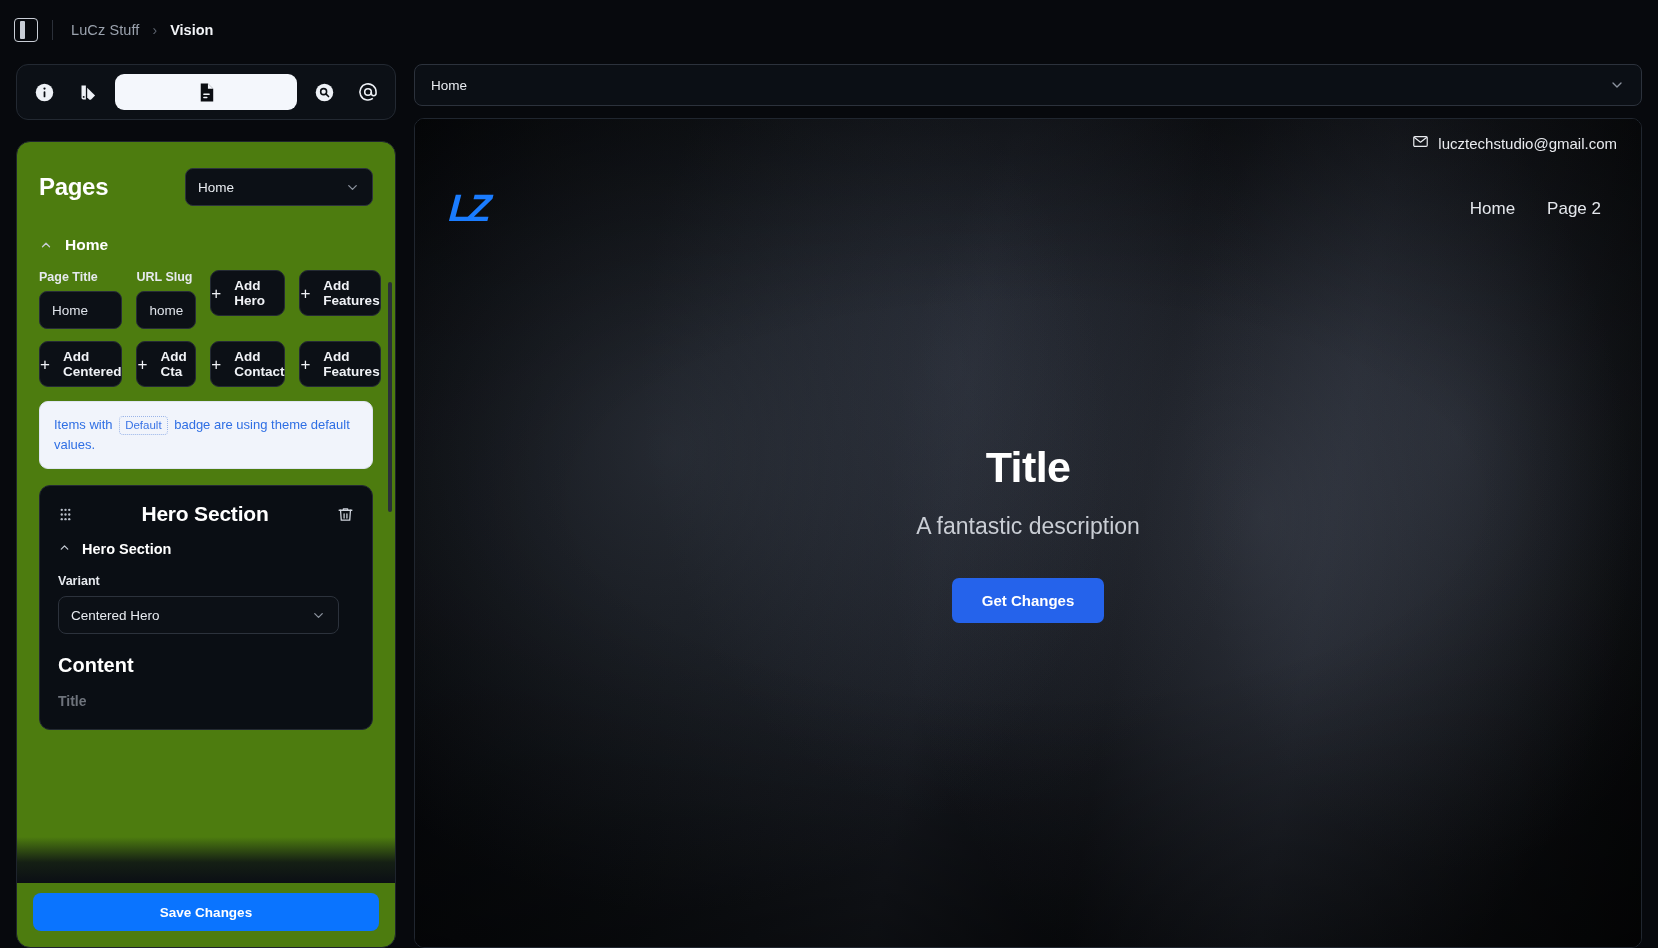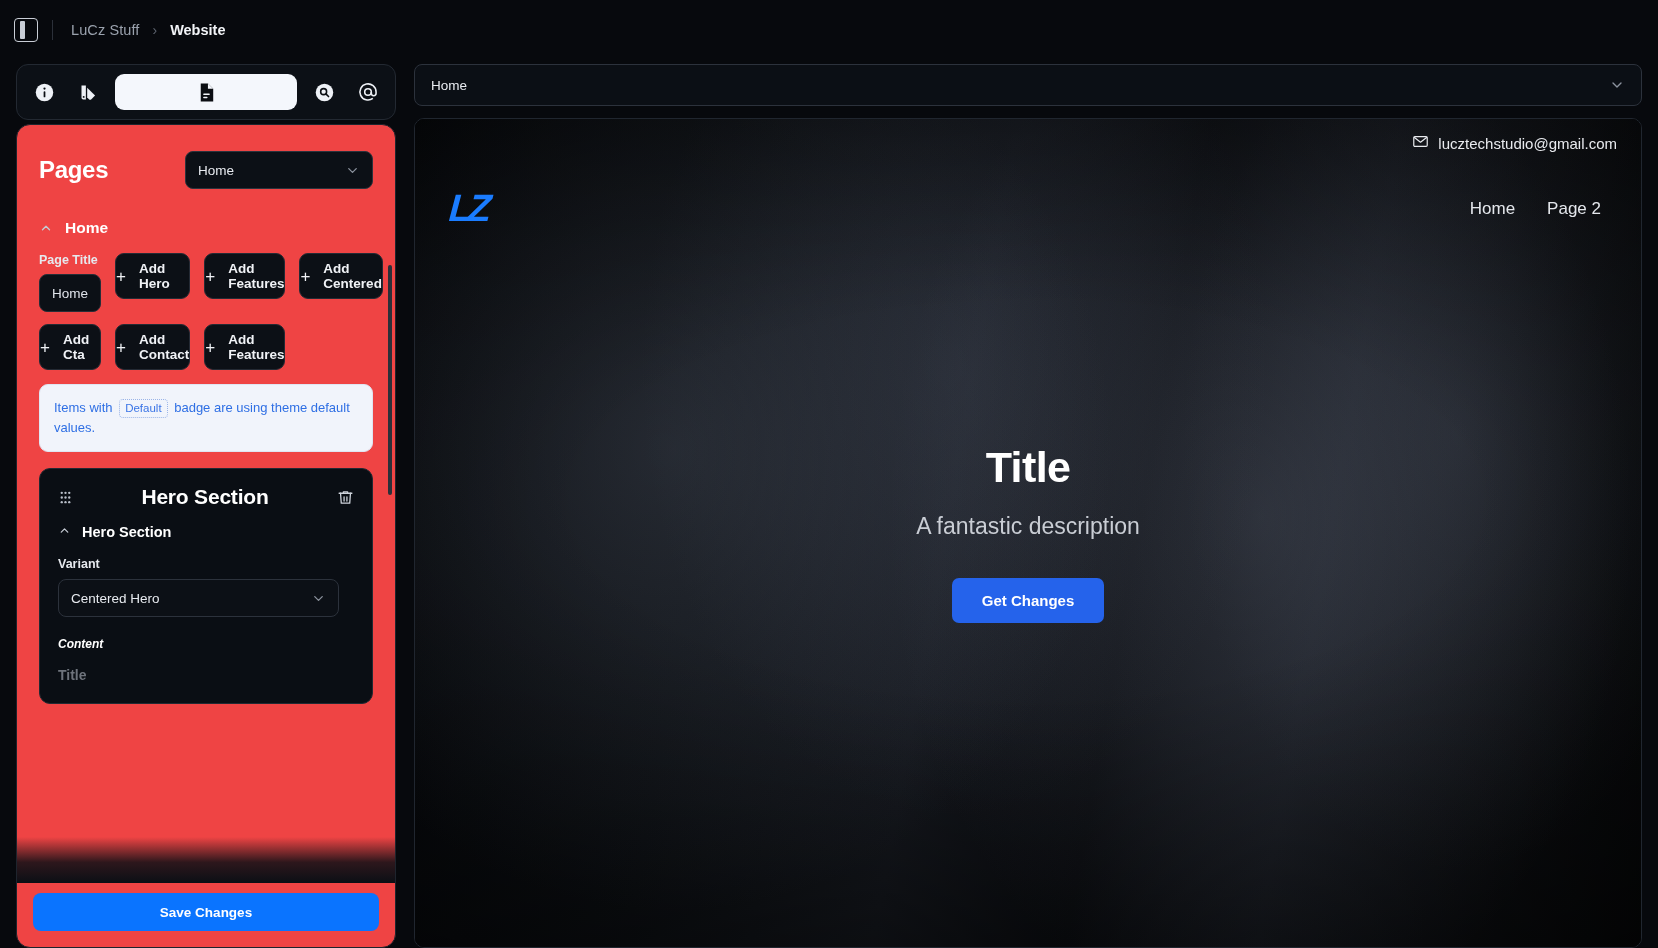--- a/index.html
+++ b/index.html
@@ -68,25 +68,25 @@
   .rail-btn.wide {
     flex: 1 1 auto;
     background:#f4f7fc;
     color:#0b0e13;
     height: 36px;
     border-radius: 9px;
   }
   .rail-btn svg { display:block; }
 
   .panel {
-    margin-top: 4px;
+    margin-top: 21px;
     flex: 1 1 auto;
     border: 1px solid #1e242d;
     border-radius: 14px;
-    background: #ef4444;
+    background: #4d7c0f;
     display:flex; flex-direction:column;
     overflow:hidden;
     position:relative;
   }
   .panel-scroll {
     flex:1 1 auto;
     padding: 26px 22px 0 22px;
     overflow:hidden;
     position:relative;
   }
@@ -160,21 +160,21 @@
   .trash { color:#cfd4dc; cursor:pointer; display:flex; }
   .sub-acc { display:flex; align-items:center; gap:11px; margin-bottom:16px; cursor:pointer; }
   .sub-acc .tx { font-size:14.5px; font-weight:700; color:#fff; }
   .sub-lbl { font-size:12.5px; font-weight:700; color:#e6e9ee; margin-bottom:8px; }
   .sel-wide {
     width:281px; height:38px;
     border:1px solid #2c323c; border-radius:8px; background:#0c1016;
     color:#e8ebf0; display:flex; align-items:center; justify-content:space-between;
     padding:0 12px; font-size:13.5px; cursor:pointer;
   }
-  .content-h { margin-top:20px; font-size:12px; font-weight:700; color:#fff;font-style:italic; }
+  .content-h { margin-top:20px; font-size:20px; font-weight:700; color:#fff; }
   .faded-title { margin-top:16px; font-size:14px; font-weight:700; color:#6e737c; }
 
   .fadeout {
     position:absolute; left:0; right:0; bottom:64px; height:46px;
     background:linear-gradient(to bottom, rgba(11,15,21,0) 0%, rgba(11,15,21,.85) 55%, #0b0f15 100%);
     pointer-events:none;
   }
   .scrollthumb {
     position:absolute; right:3px; top:140px; width:4px; height:230px;
     background:#2a3039; border-radius:3px; cursor:pointer;
@@ -259,21 +259,21 @@
   }
 </style>
 </head>
 <body>
 
 <div class="topbar">
   <div class="panel-toggle"></div>
   <div class="vdiv"></div>
   <span class="crumb">LuCz Stuff</span>
   <span class="crumb-sep">›</span>
-  <span class="crumb-current">Website</span>
+  <span class="crumb-current">Vision</span>
 </div>
 
 <div class="work">
 
   <div class="leftcol">
 
     <div class="icon-rail">
       <div class="rail-btn">
         <span>
           <svg width="21" height="21" viewBox="0 0 24 24">
@@ -342,20 +342,24 @@
                 <polyline points="6 15 12 9 18 15"></polyline>
               </svg>
           </span>
           <span class="tx">Home</span>
         </div>
 
         <div class="grid2">
           <div>
             <span class="fl">Page Title</span>
             <div class="inp">Home</div>
+          </div>
+          <div>
+            <span class="fl">URL Slug</span>
+            <div class="inp">home</div>
           </div>
 
           <div class="addbtn">
             <span class="pl">+</span>
             <span>Add Hero</span>
           </div>
           <div class="addbtn">
             <span class="pl">+</span>
             <span>Add Features</span>
           </div>

